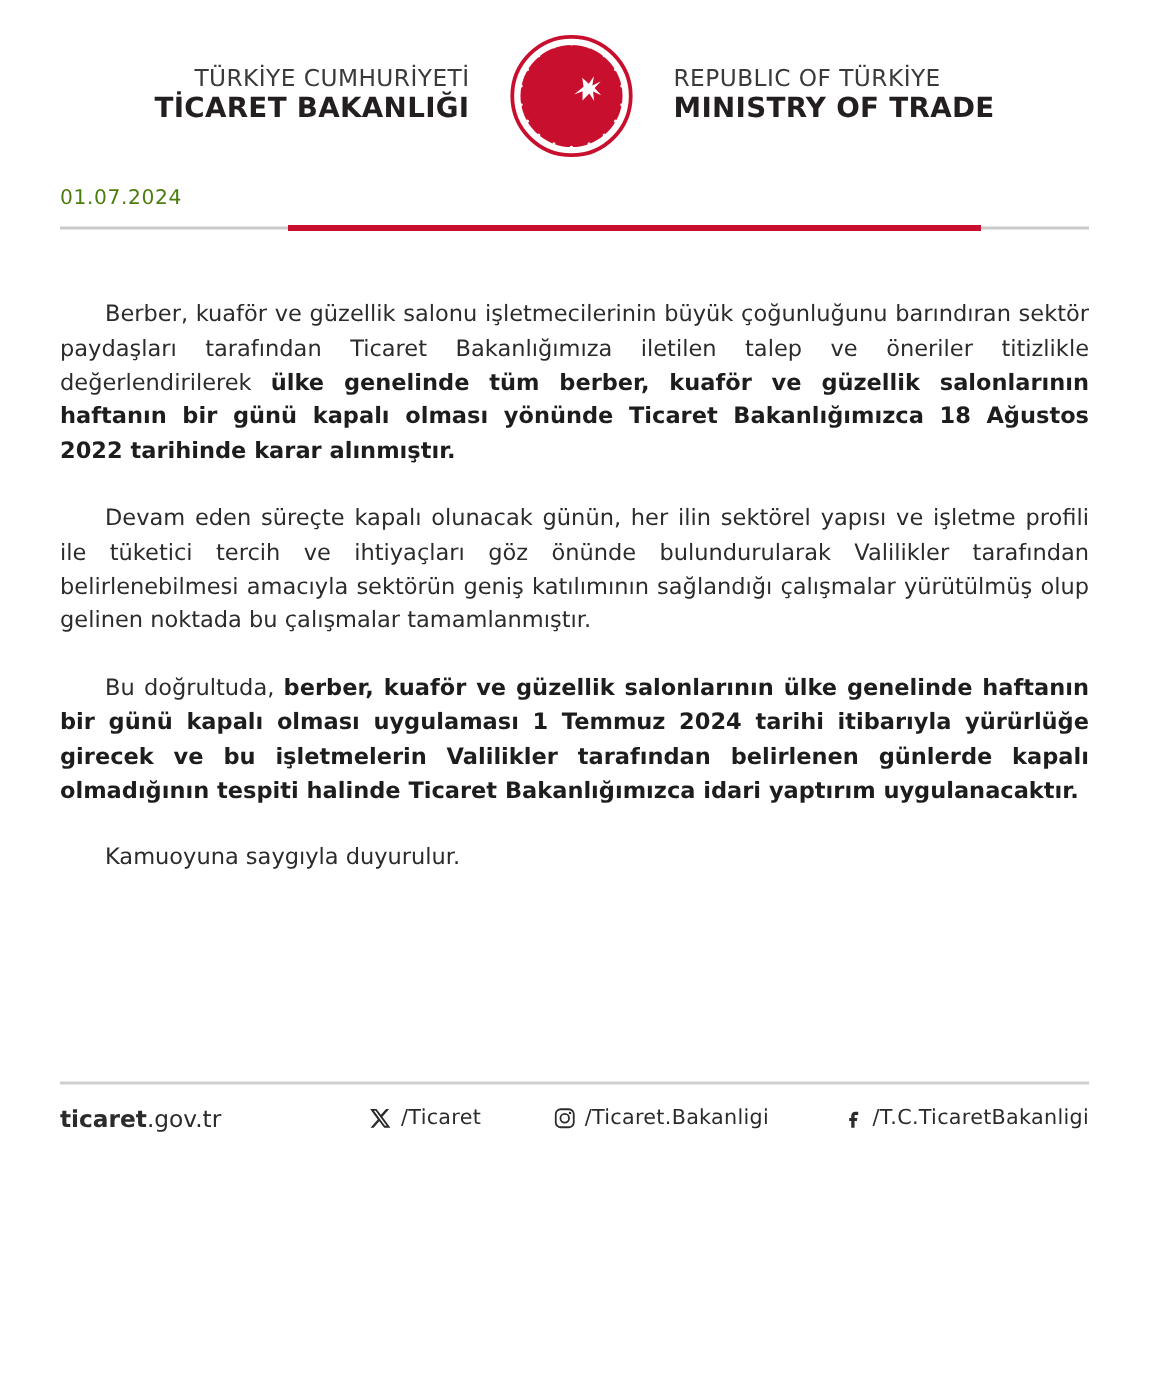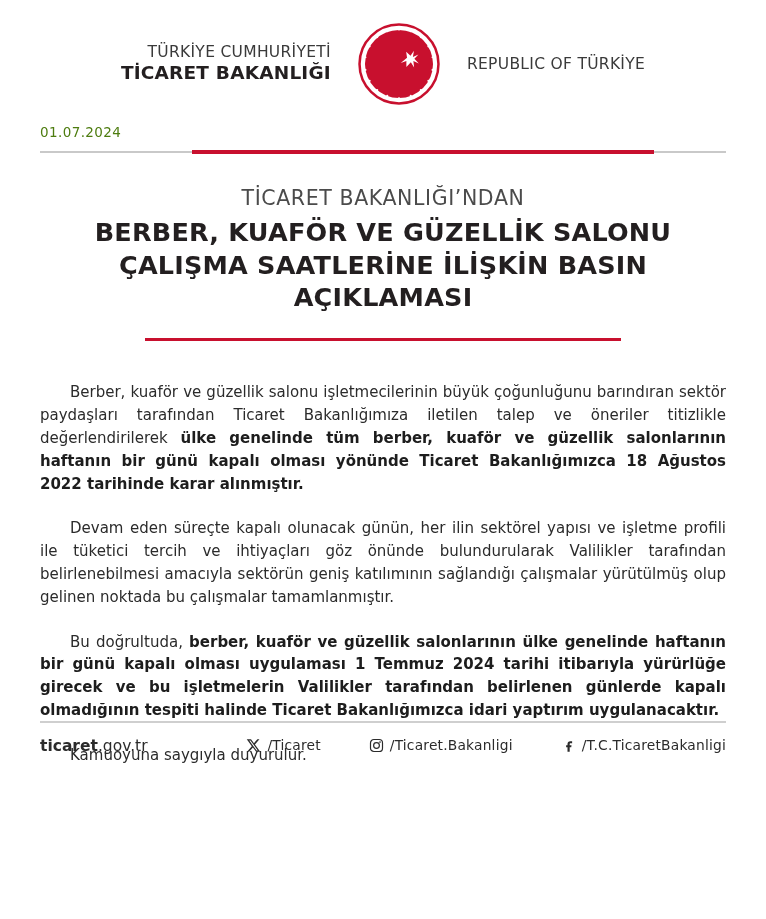--- a/index.html
+++ b/index.html
@@ -220,39 +220,32 @@
           <circle cx="10" cy="42" r="1.3"></circle>
             <circle cx="15" cy="29" r="1.3"></circle>
           <circle cx="24" cy="18" r="1.3"></circle>
             <circle cx="36" cy="11" r="1.3"></circle>
         </g>
       </svg>
     </div>
 
     <div class="header-right">
       <div class="hdr-line1">REPUBLIC OF TÜRKİYE</div>
+      <div class="hdr-line2">MINISTRY OF TRADE</div>
     </div>
   </div>
 
   <div class="date-row">
     <div class="date-text">01.07.2024</div>
     <div class="rule-wrap">
       <div class="rule-grey"></div>
       <div class="rule-red"></div>
     </div>
   </div>
 
-  <div class="title-block">
-    <div class="title-small">TİCARET BAKANLIĞI’NDAN</div>
-    <div class="title-big">
-      <div>BERBER, KUAFÖR VE GÜZELLİK SALONU</div>
-      <div>ÇALIŞMA SAATLERİNE İLİŞKİN BASIN AÇIKLAMASI</div>
-    </div>
-    <div class="title-underline"></div>
-  </div>
 
   <div class="body-text" id="body-text">
       <p><span>Berber, kuaför ve güzellik salonu işletmecilerinin büyük çoğunluğunu barındıran sektör paydaşları tarafından Ticaret Bakanlığımıza iletilen talep ve öneriler titizlikle değerlendirilerek </span><b>ülke genelinde tüm berber, kuaför ve güzellik salonlarının haftanın bir günü kapalı olması yönünde Ticaret Bakanlığımızca 18 Ağustos 2022 tarihinde karar alınmıştır.</b></p>
       <p><span>Devam eden süreçte kapalı olunacak günün, her ilin sektörel yapısı ve işletme profili ile tüketici tercih ve ihtiyaçları göz önünde bulundurularak Valilikler tarafından belirlenebilmesi amacıyla sektörün geniş katılımının sağlandığı çalışmalar yürütülmüş olup gelinen noktada bu çalışmalar tamamlanmıştır.</span></p>
       <p><span>Bu doğrultuda, </span><b>berber, kuaför ve güzellik salonlarının ülke genelinde haftanın bir günü kapalı olması uygulaması 1 Temmuz 2024 tarihi itibarıyla yürürlüğe girecek ve bu işletmelerin Valilikler tarafından belirlenen günlerde kapalı olmadığının tespiti halinde Ticaret Bakanlığımızca idari yaptırım uygulanacaktır.</b></p>
       <p><span>Kamuoyuna saygıyla duyurulur.</span></p>
     </div>
 
   <div class="footer">
     <div class="footer-rule"></div>

